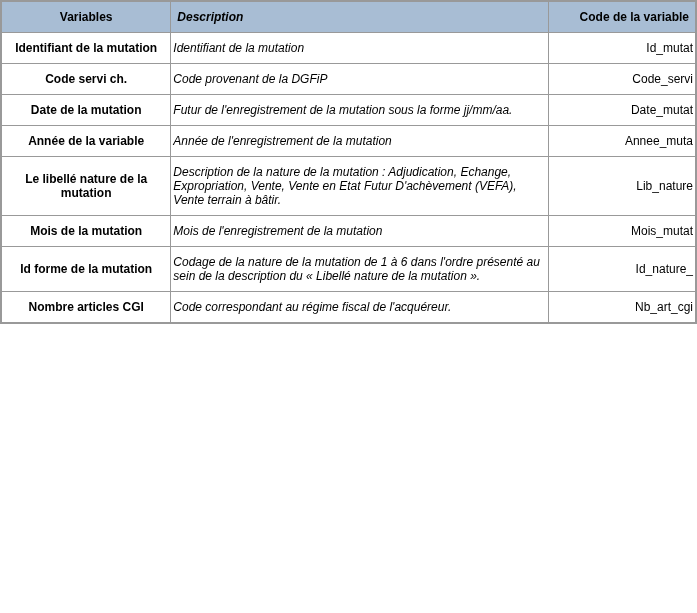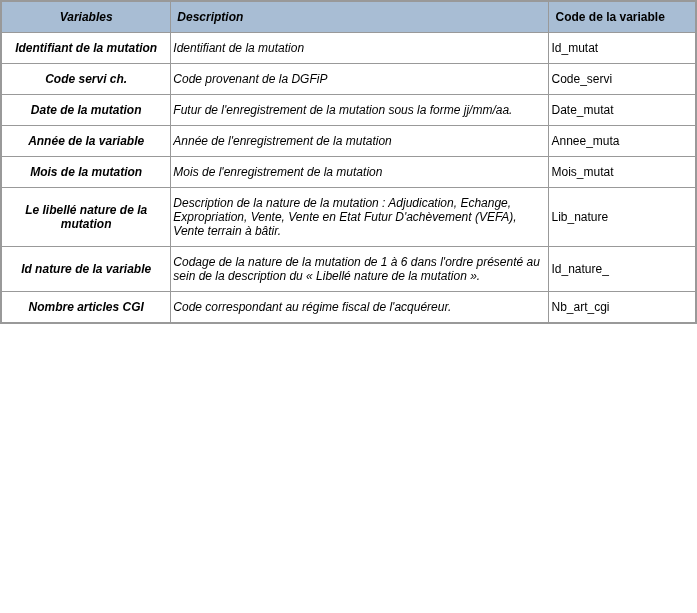--- a/index.html
+++ b/index.html
@@ -40,32 +40,31 @@
     tbody tr td {
       border: 1px solid #999;
       padding: 8px 2px;
       vertical-align: middle;
     }
 
     .col-variables {
       width: 170px;
       font-weight: bold;
       text-align: center;
-      font-style: italic;
     }
 
     .col-description {
       width: 380px;
       text-align: left;
       font-style: italic;
     }
 
     .col-code {
       width: 147px;
-      text-align: left;
+      text-align: right;
     }
 
     tbody tr:nth-child(odd) {
       background-color: #fff;
     }
 
     tbody tr:nth-child(even) {
       background-color: #fff;
     }
 
@@ -100,31 +99,31 @@
           <td class="col-variables">Date de la mutation</td>
           <td class="col-description">Futur de l'enregistrement de la mutation sous la forme jj/mm/aa.</td>
           <td class="col-code">Date_mutat</td>
         </tr>
         <tr>
           <td class="col-variables">Année de la variable</td>
           <td class="col-description">Année de l'enregistrement de la mutation</td>
           <td class="col-code">Annee_muta</td>
         </tr>
         <tr>
+          <td class="col-variables">Le libellé nature de la mutation</td>
+          <td class="col-description">Description de la nature de la mutation : Adjudication, Echange, Expropriation, Vente, Vente en Etat Futur D'achèvement (VEFA), Vente terrain à bâtir.</td>
+          <td class="col-code">Lib_nature</td>
+        </tr>
+        <tr>
           <td class="col-variables">Mois de la mutation</td>
           <td class="col-description">Mois de l'enregistrement de la mutation</td>
           <td class="col-code">Mois_mutat</td>
         </tr>
         <tr>
-          <td class="col-variables">Le libellé nature de la mutation</td>
-          <td class="col-description">Description de la nature de la mutation : Adjudication, Echange, Expropriation, Vente, Vente en Etat Futur D'achèvement (VEFA), Vente terrain à bâtir.</td>
-          <td class="col-code">Lib_nature</td>
-        </tr>
-        <tr>
-          <td class="col-variables">Id nature de la variable</td>
+          <td class="col-variables">Id forme de la mutation</td>
           <td class="col-description">Codage de la nature de la mutation de 1 à 6 dans l'ordre présenté au sein de la description du « Libellé nature de la mutation ».</td>
           <td class="col-code">Id_nature_</td>
         </tr>
         <tr>
           <td class="col-variables">Nombre articles CGI</td>
           <td class="col-description">Code correspondant au régime fiscal de l'acquéreur.</td>
           <td class="col-code">Nb_art_cgi</td>
         </tr>
       </tbody>
   </table>

